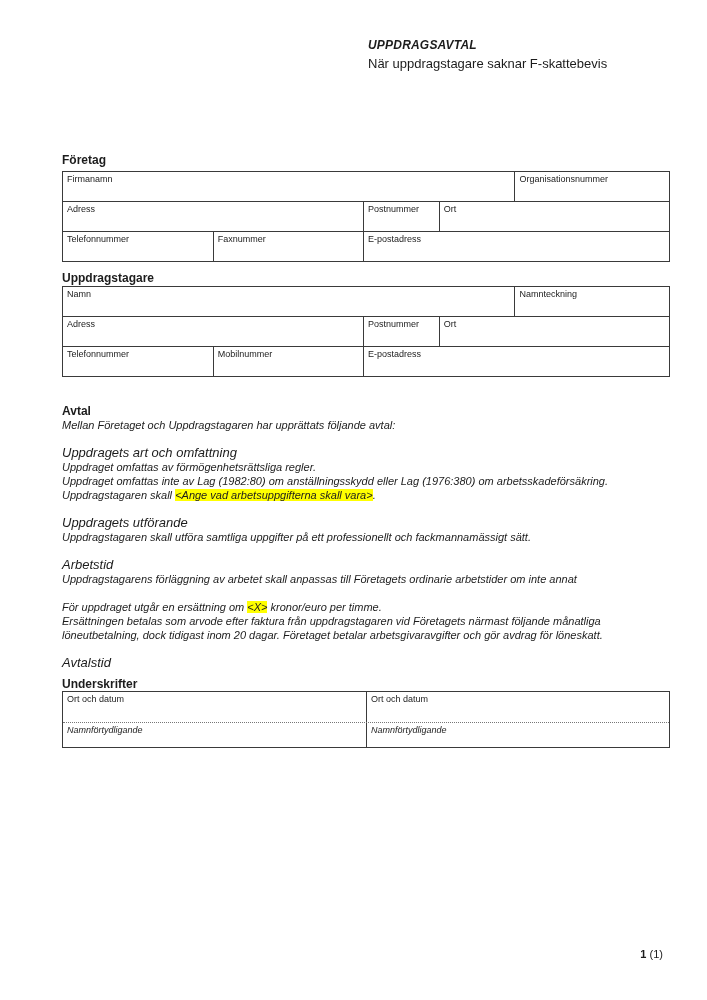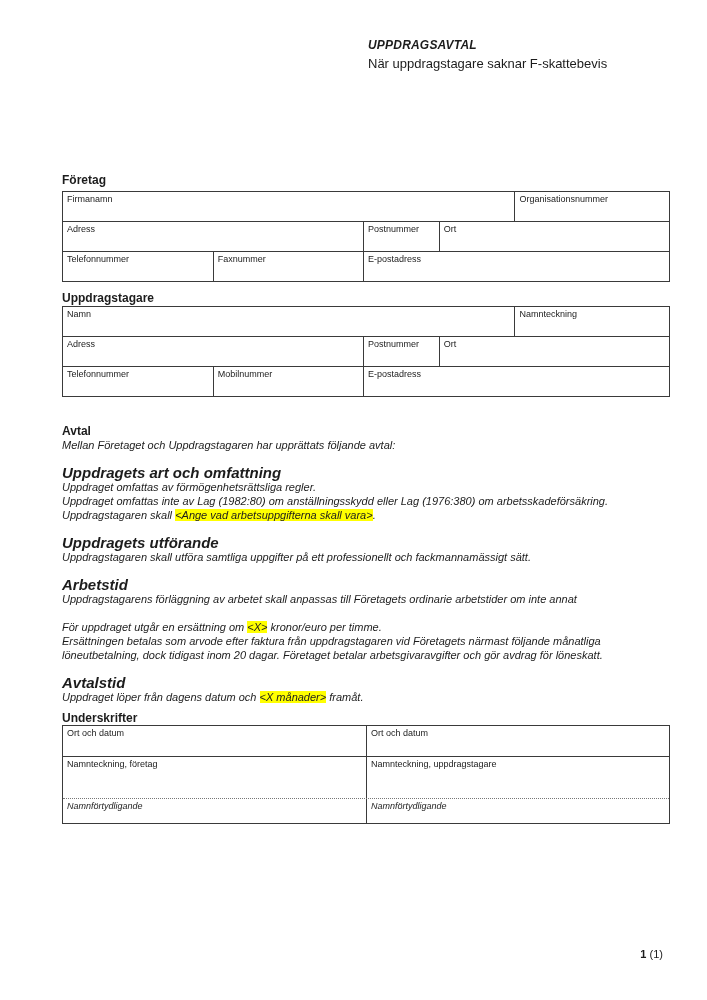--- a/index.html
+++ b/index.html
@@ -8,41 +8,41 @@
   .page {
     position:relative; width:707px; height:1000px;
     background:#ffffff; margin:0 auto; overflow:hidden;
   }
   
   .doc-title { position:absolute; left:368px; top:36px; }
   .doc-title .title { font-size:12px; font-weight:bold; line-height:19px; letter-spacing:0.2px;font-style:italic; }
   .doc-title .subtitle { font-size:13px; line-height:17px; }
 
   
-  .content { position:absolute; left:62px; top:174px; width:608px; }
+  .content { position:absolute; left:62px; top:154px; width:608px; }
 
   .sec-heading { font-size:12px; font-weight:bold; line-height:13px; }
   .h-foretag { margin:0 0 4px 0; }
   .h-uppdragstagare { margin:10px 0 1px 0; }
   .h-avtal { margin:28px 0 0 0; }
   .h-underskrifter { margin:5px 0 0 0; }
 
   
   .form-table { border:1px solid #3a3a3a; width:100%; }
   .ft-row { display:flex; }
   .ft-row + .ft-row { border-top:1px solid #3a3a3a; }
   .ft-row .cell { height:29px; padding:2px 3px 0 4px; overflow:hidden; }
   .ft-row .cell + .cell { border-left:1px solid #3a3a3a; }
   .cell-label { font-size:9px; line-height:10px; display:block; }
 
   
   .body-line { font-size:11px; line-height:14px; white-space:nowrap;font-style:italic; }
   .intro { margin-top:0; }
   .avtal-section { margin-top:14px; }
-  .sub-heading { font-size:15px; font-weight:bold; font-style:italic; line-height:14px; }
+  .sub-heading { font-size:13px; font-weight:normal; font-style:italic; line-height:14px; }
   .hl { background:#ffff00; }
 
   
   .sig-table { border:1px solid #3a3a3a; width:100%; }
   .sig-row { display:flex; }
   .sig-row + .sig-row { border-top:1px solid #3a3a3a; }
   .sig-row.dotted { border-top:1px dotted #777;font-style:italic; }
   .sig-row .cell { padding:2px 3px 0 4px; overflow:hidden; width:50%; }
   .sig-row .cell + .cell { border-left:1px solid #3a3a3a; }
   .sig-row.r1 .cell { height:30px; }
@@ -154,39 +154,30 @@
     </div>
 
     <div class="avtal-section">
       <div class="body-line"><span>För uppdraget utgår en ersättning om </span><span class="hl">&lt;X&gt;</span><span> kronor/euro per timme.</span></div>
       <div class="body-line">Ersättningen betalas som arvode efter faktura från uppdragstagaren vid Företagets närmast följande månatliga</div>
       <div class="body-line">löneutbetalning, dock tidigast inom 20 dagar. Företaget betalar arbetsgivaravgifter och gör avdrag för löneskatt.</div>
     </div>
 
     <div class="avtal-section">
       <div class="sub-heading">Avtalstid</div>
-      <div class="body-line"><span>Uppdraget löper från dagens datum och </span><span class="hl">&lt;X månader&gt;</span><span> framåt.</span></div>
     </div>
 
     <div class="sec-heading h-underskrifter" style="margin-top:8px;">Underskrifter</div>
     <div class="sig-table">
       <div class="sig-row r1">
         <div class="cell">
           <span class="cell-label">Ort och datum</span>
         </div>
         <div class="cell">
           <span class="cell-label">Ort och datum</span>
-        </div>
-      </div>
-      <div class="sig-row r2">
-        <div class="cell">
-          <span class="cell-label">Namnteckning, företag</span>
-        </div>
-        <div class="cell">
-          <span class="cell-label">Namnteckning, uppdragstagare</span>
         </div>
       </div>
       <div class="sig-row r3 dotted">
         <div class="cell">
           <span class="cell-label">Namnförtydligande</span>
         </div>
         <div class="cell">
           <span class="cell-label">Namnförtydligande</span>
         </div>
       </div>

